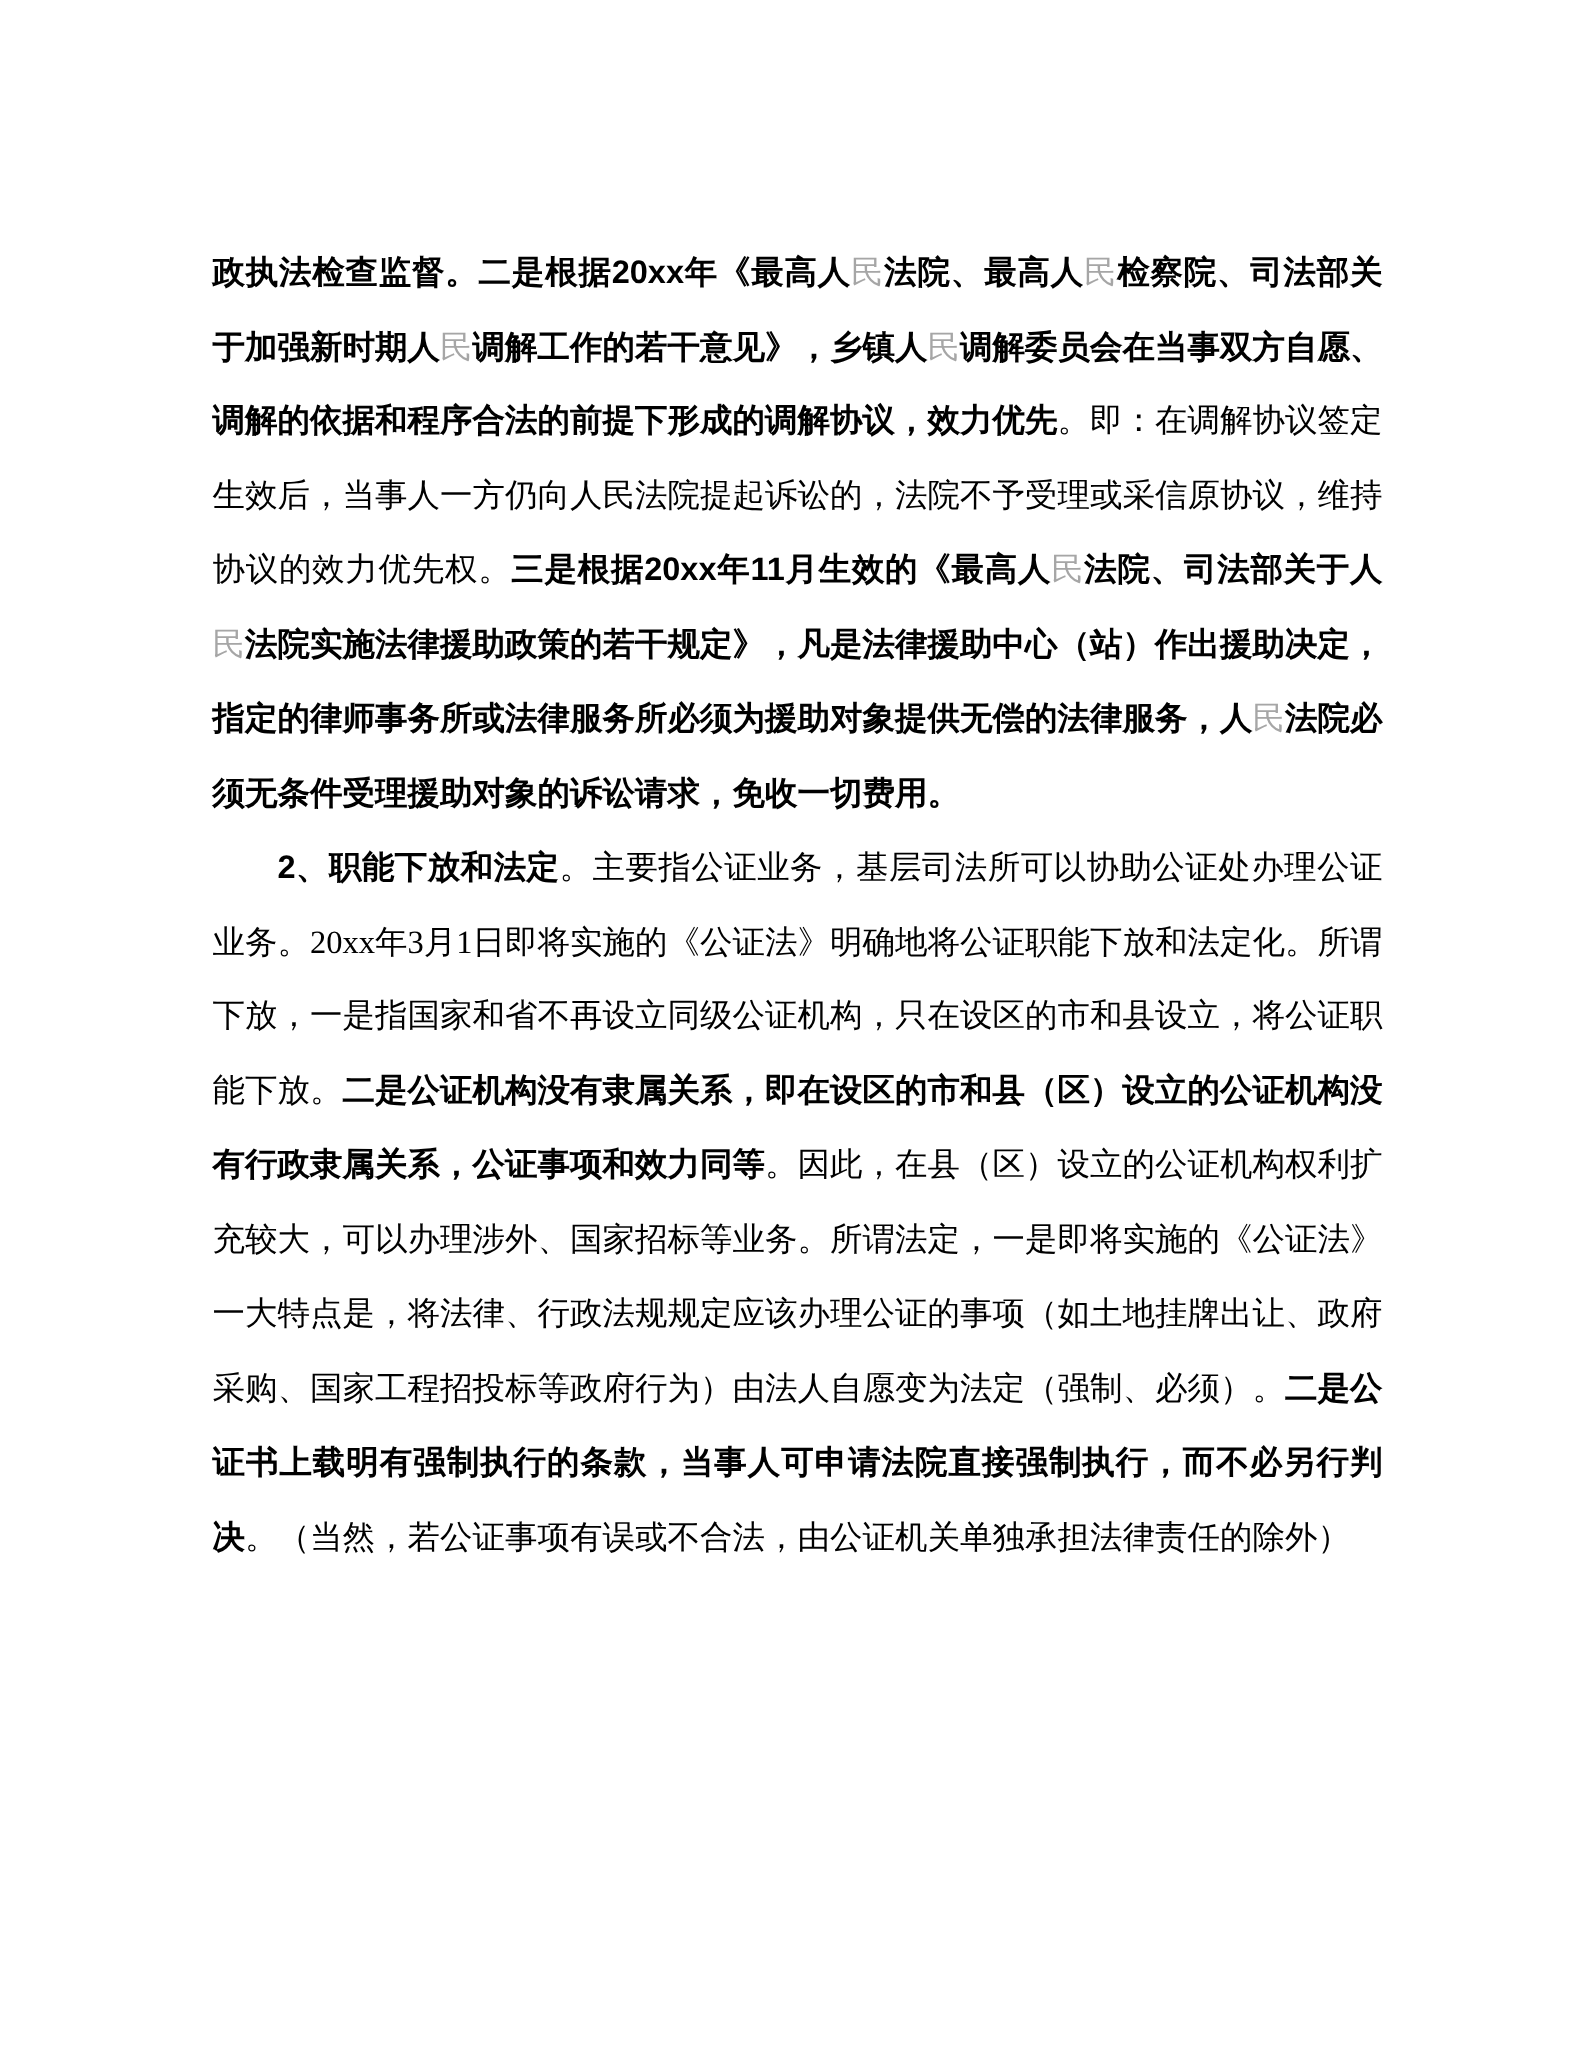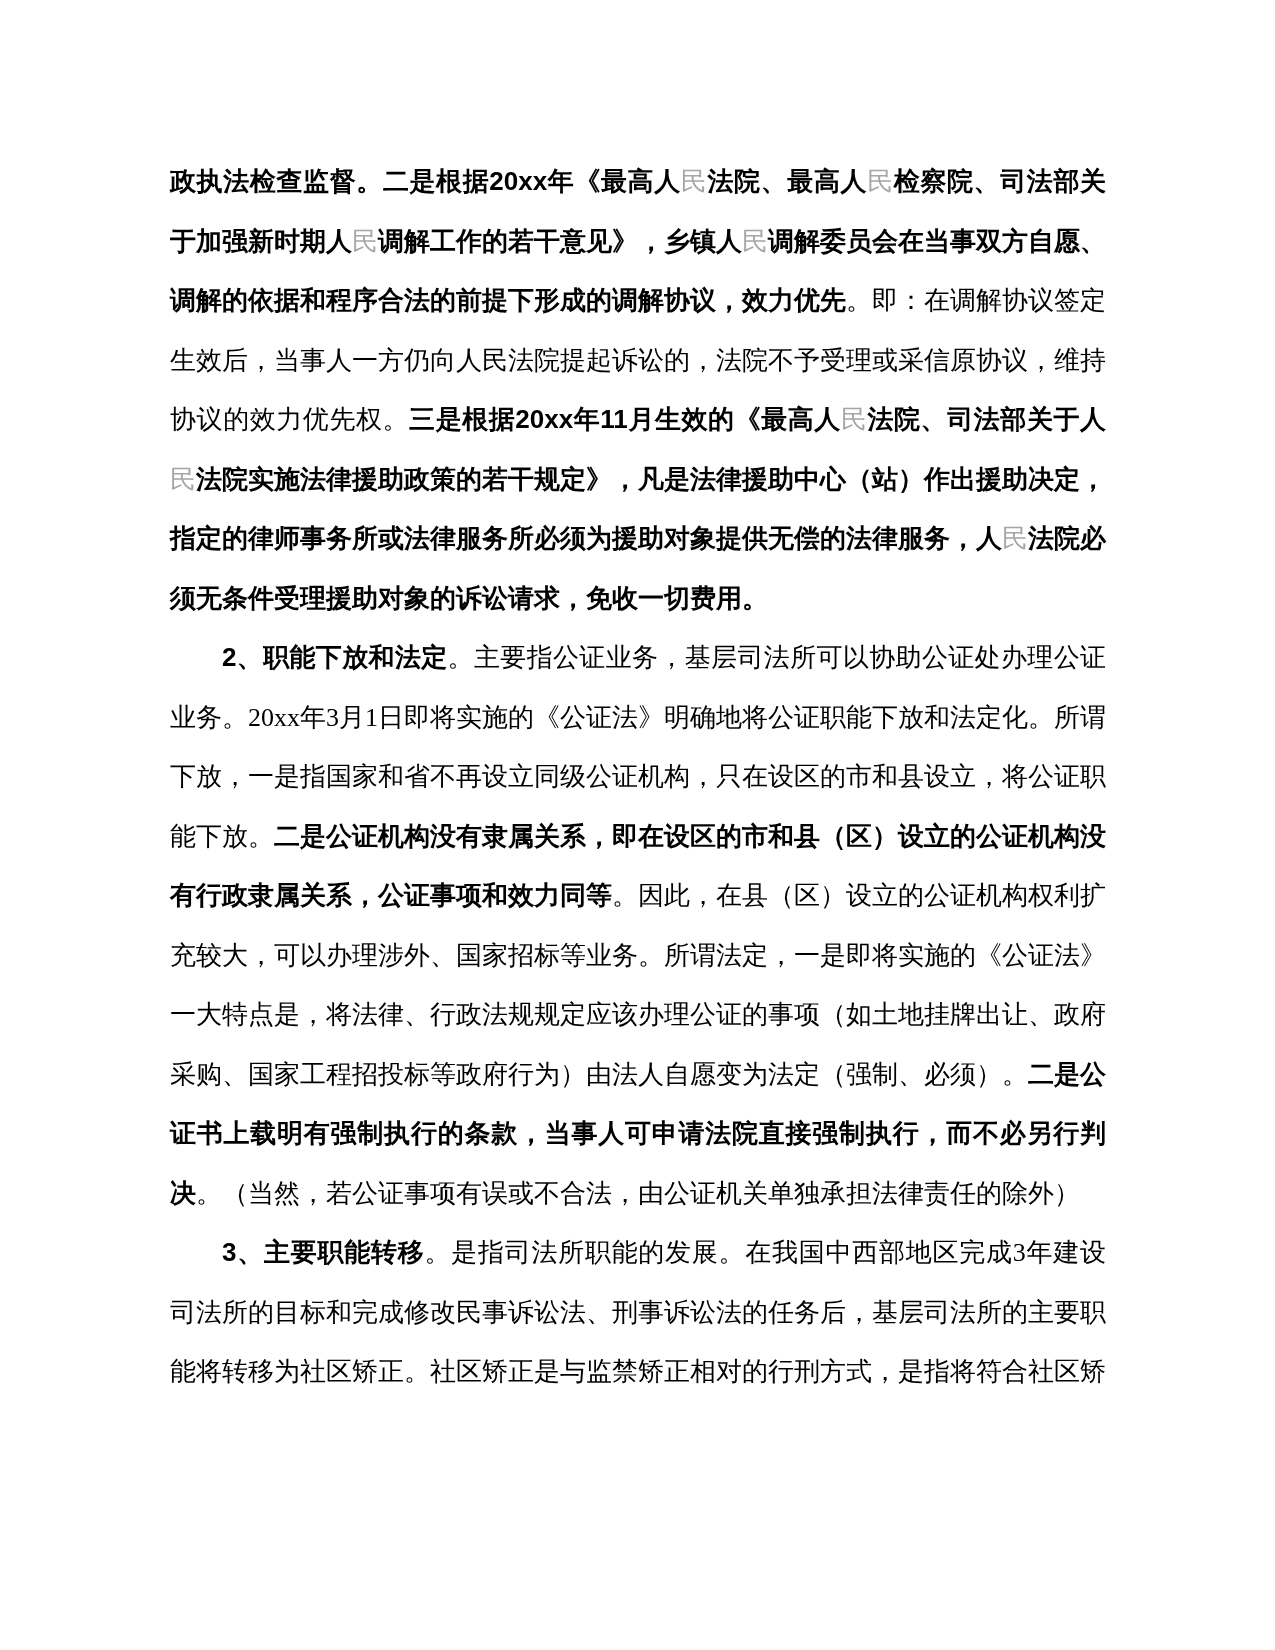--- a/index.html
+++ b/index.html
@@ -8,20 +8,21 @@
     background: #ffffff;
   }
   .page {
     position: relative;
     width: 1275px;
     height: 1585px;
     background: #ffffff;
     overflow: hidden;
     font-family: "Liberation Serif", serif;
     color: #000000;
+    margin-top: 36px;
   }
   .text-block {
     position: absolute;
     left: 170px;
     top: 152px;
     width: 936px;
   }
   p.para {
     margin: 0;
     padding: 0;
@@ -48,15 +49,14 @@
     font-weight: normal;
   }
 </style>
 </head>
 <body>
 
 <div class="page">
   <div class="text-block" style="color: rgb(0, 0, 0);">
       <p class="para"><span class="b">政执法检查监督。二是根据20xx年《最高人</span><span class="r gray" style="color: rgb(166, 166, 166);">民</span><span class="b">法院、最高人</span><span class="r gray" style="color: rgb(166, 166, 166);">民</span><span class="b">检察院、司法部关于加强新时期人</span><span class="r gray" style="color: rgb(166, 166, 166);">民</span><span class="b">调解工作的若干意见》，乡镇人</span><span class="r gray" style="color: rgb(166, 166, 166);">民</span><span class="b">调解委员会在当事双方自愿、调解的依据和程序合法的前提下形成的调解协议，效力优先</span><span class="r">。即：在调解协议签定生效后，当事人一方仍向人民法院提起诉讼的，法院不予受理或采信原协议，维持协议的效力优先权。</span><span class="b">三是根据20xx年11月生效的《最高人</span><span class="r gray" style="color: rgb(166, 166, 166);">民</span><span class="b">法院、司法部关于人</span><span class="r gray" style="color: rgb(166, 166, 166);">民</span><span class="b">法院实施法律援助政策的若干规定》，凡是法律援助中心（站）作出援助决定，指定的律师事务所或法律服务所必须为援助对象提供无偿的法律服务，人</span><span class="r gray" style="color: rgb(166, 166, 166);">民</span><span class="b">法院必须无条件受理援助对象的诉讼请求，免收一切费用。</span></p>
       <p class="para indent"><span class="b">2、职能下放和法定</span><span class="r">。主要指公证业务，基层司法所可以协助公证处办理公证业务。20xx年3月1日即将实施的《公证法》明确地将公证职能下放和法定化。所谓下放，一是指国家和省不再设立同级公证机构，只在设区的市和县设立，将公证职能下放。</span><span class="b">二是公证机构没有隶属关系，即在设区的市和县（区）设立的公证机构没有行政隶属关系，公证事项和效力同等</span><span class="r">。因此，在县（区）设立的公证机构权利扩充较大，可以办理涉外、国家招标等业务。所谓法定，一是即将实施的《公证法》一大特点是，将法律、行政法规规定应该办理公证的事项（如土地挂牌出让、政府采购、国家工程招投标等政府行为）由法人自愿变为法定（强制、必须）。</span><span class="b">二是公证书上载明有强制执行的条款，当事人可申请法院直接强制执行，而不必另行判决</span><span class="r">。（当然，若公证事项有误或不合法，由公证机关单独承担法律责任的除外）</span></p>
-      <p class="para indent"><span class="b">3、主要职能转移</span><span class="r">。是指司法所职能的发展。在我国中西部地区完成3年建设司法所的目标和完成修改民事诉讼法、刑事诉讼法的任务后，基层司法所的主要职能将转移为社区矫正。社区矫正是与监禁矫正相对的行刑方式，是指将符合社区矫</span></p>
     </div>
 </div>
 
 </body></html>

